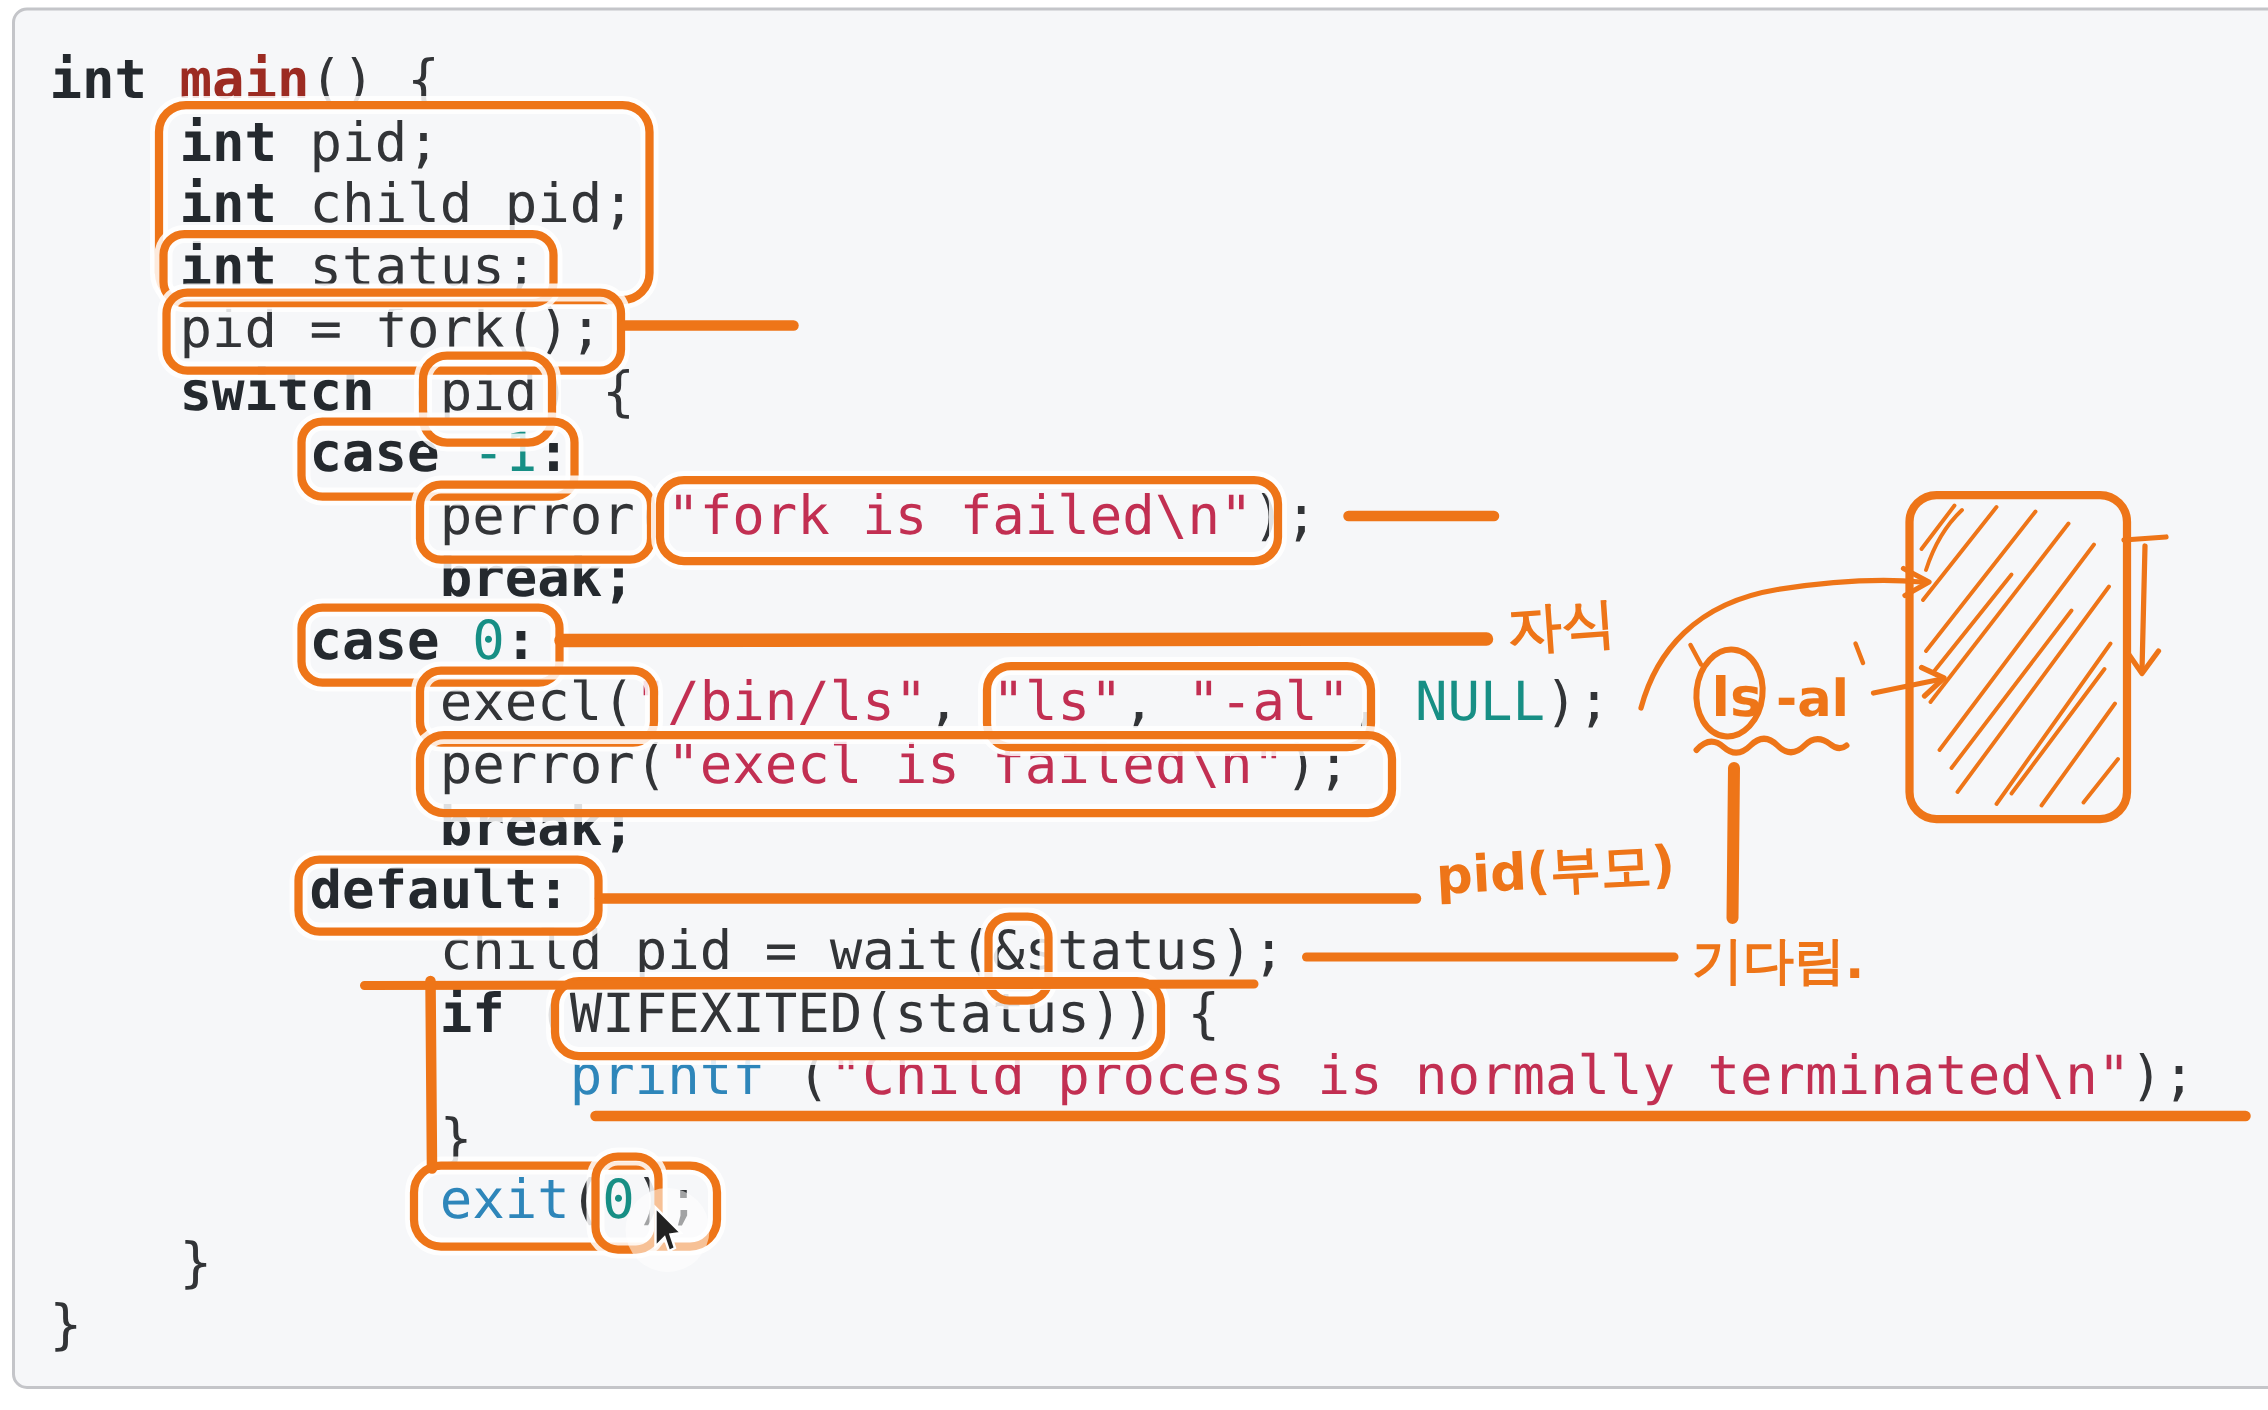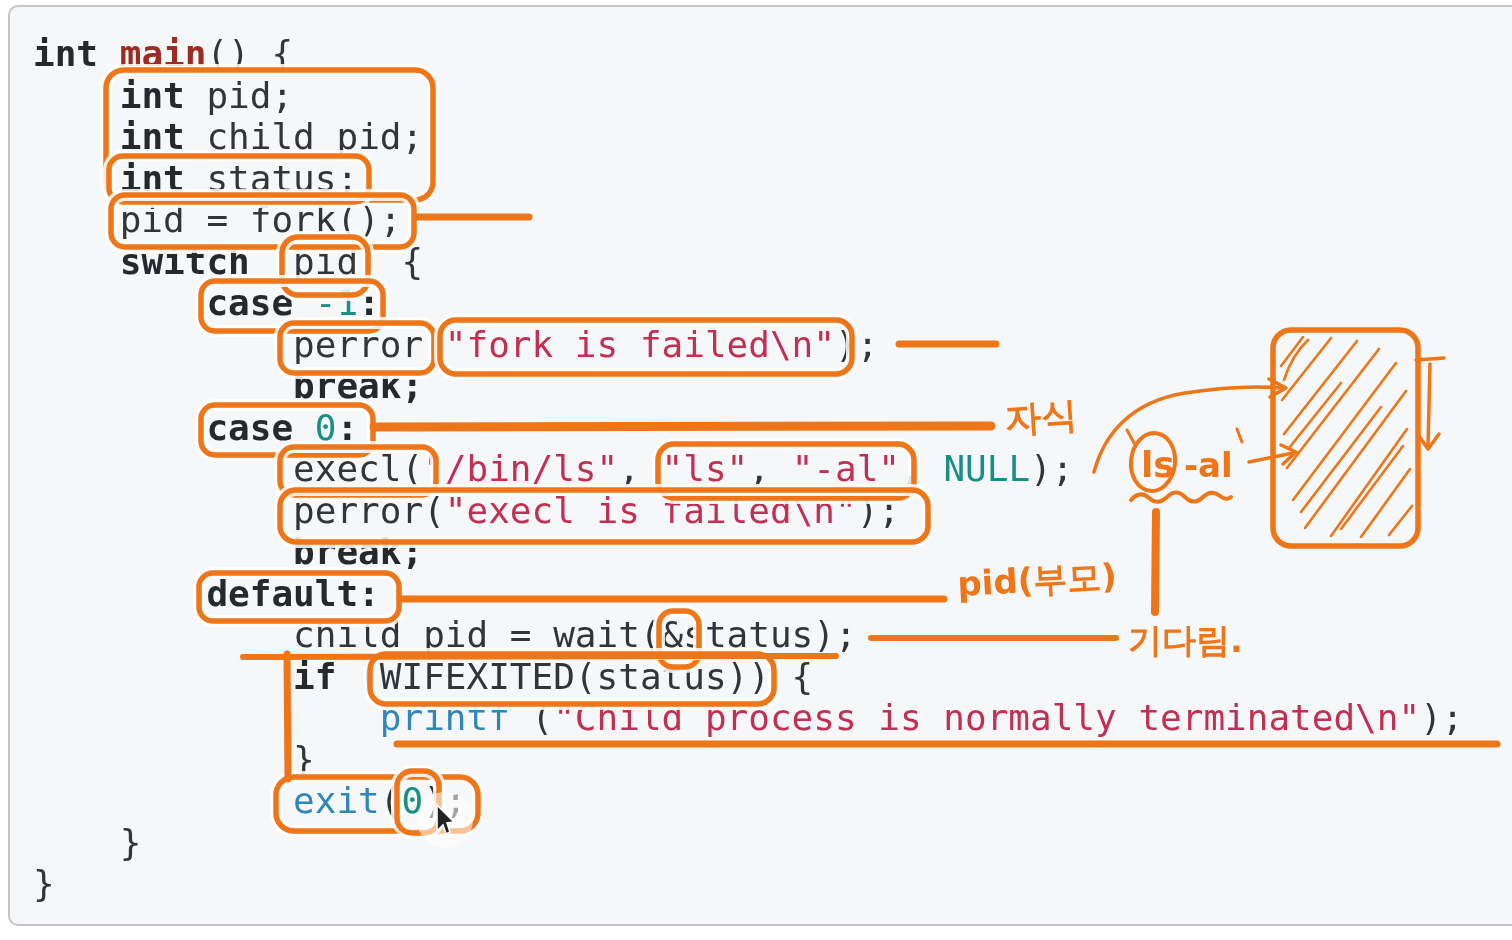--- a/index.html
+++ b/index.html
@@ -27,21 +27,21 @@
   }
   #code{
     position:absolute;left:33px;top:33px;margin:0;
     font-family:"DejaVu Sans Mono","Liberation Mono",monospace;
     font-size:36px;line-height:41.5px;white-space:pre;
     color:var(--plain);
   }
   .code-line{height:41.5px;}
   .tok-pl{color:var(--plain);}
   .tok-kw{color:var(--keyword);font-weight:bold;margin-top:44px;}
-  .tok-mn{color:var(--function-main);font-weight:bold;text-decoration-thickness:3px;text-underline-offset:5px;}
+  .tok-mn{color:var(--function-main);font-weight:bold;text-decoration:underline;text-decoration-thickness:3px;text-underline-offset:5px;}
   .tok-num{color:var(--number-teal);}
   .tok-str{color:var(--string-crimson);}
   .tok-fnb{color:var(--builtin-blue);}
   svg.ann{position:absolute;left:0;top:0;pointer-events:none;}
   .ink{fill:none;stroke:var(--annotation-orange);stroke-linecap:round;stroke-linejoin:round;}
   .halo{fill:none;stroke:rgba(255,255,255,0.85);stroke-linecap:round;stroke-linejoin:round;stroke-width:12px;}
   rect.ink{stroke-width:5.5px;}
   .hand{fill:var(--annotation-orange);font-family:"DejaVu Sans",sans-serif;font-weight:bold;}
 </style>
 </head>

